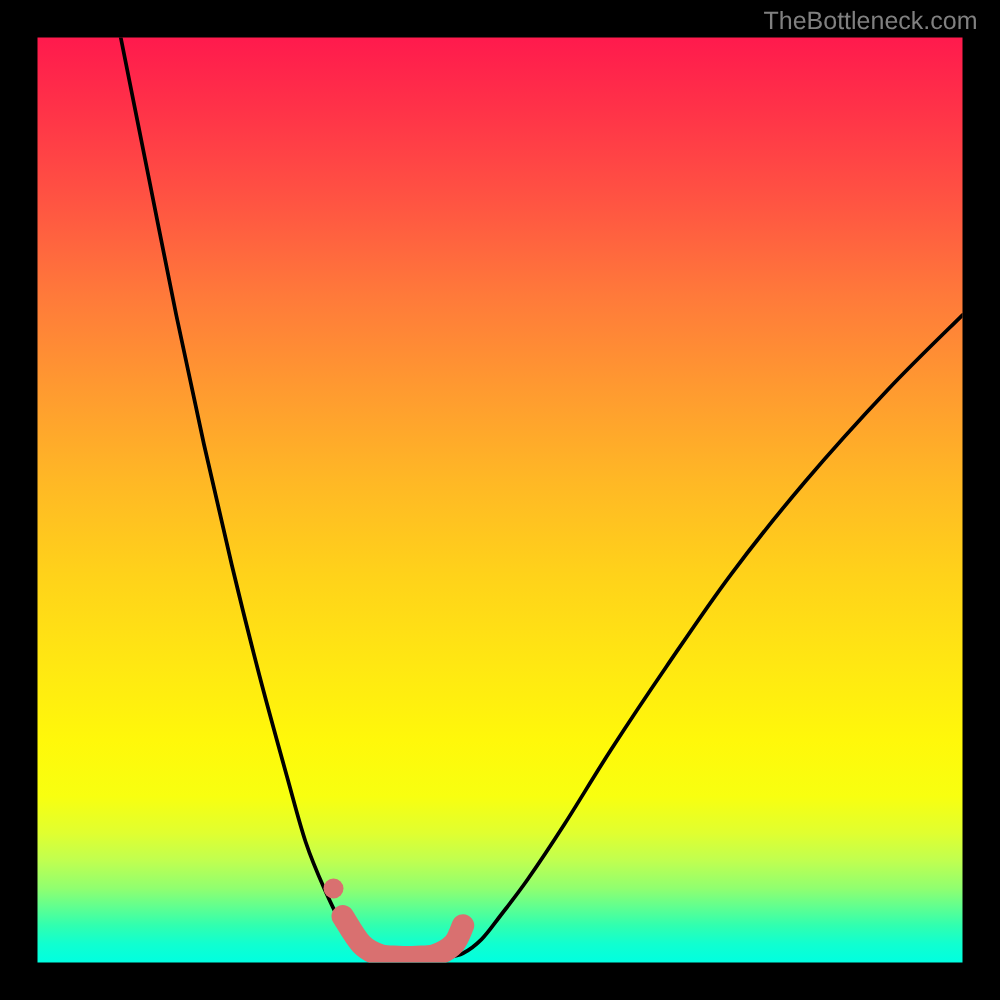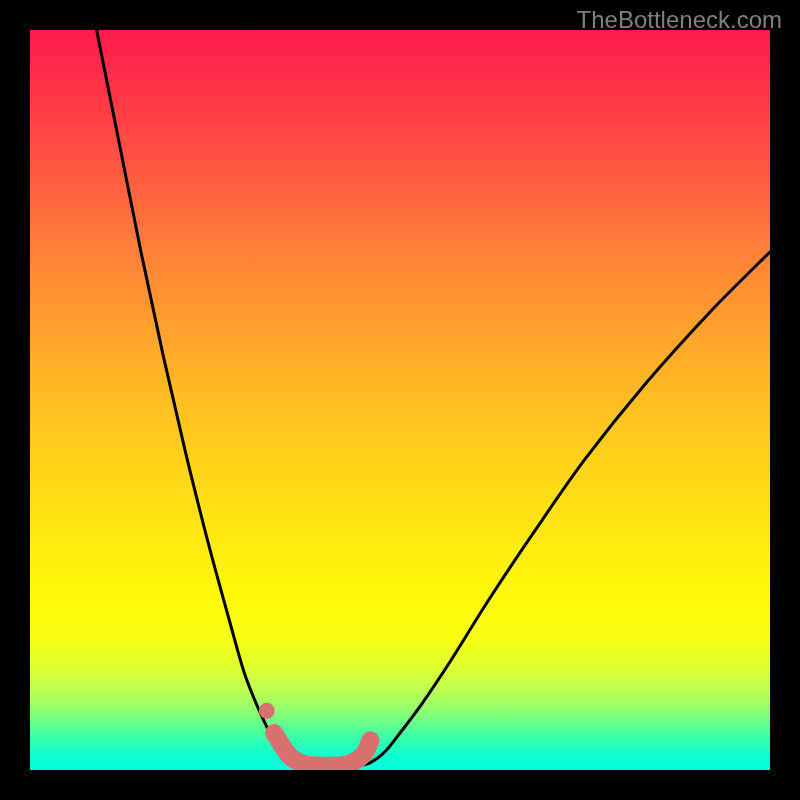--- a/index.html
+++ b/index.html
@@ -9,21 +9,21 @@
     height: 800px;
     background: #000;
     position: relative;
     font-family: Arial, sans-serif;
   }
   .watermark {
     position: absolute;
     top: 6px;
     right: 18px;
     color: #808080;
-    font-size: 24px;
+    font-size: 20px;
     font-weight: 500;
     z-index: 10;
   }
   .plot-area {
     position: absolute;
     left: 30px;
     top: 30px;
     width: 740px;
     height: 740px;
   }

